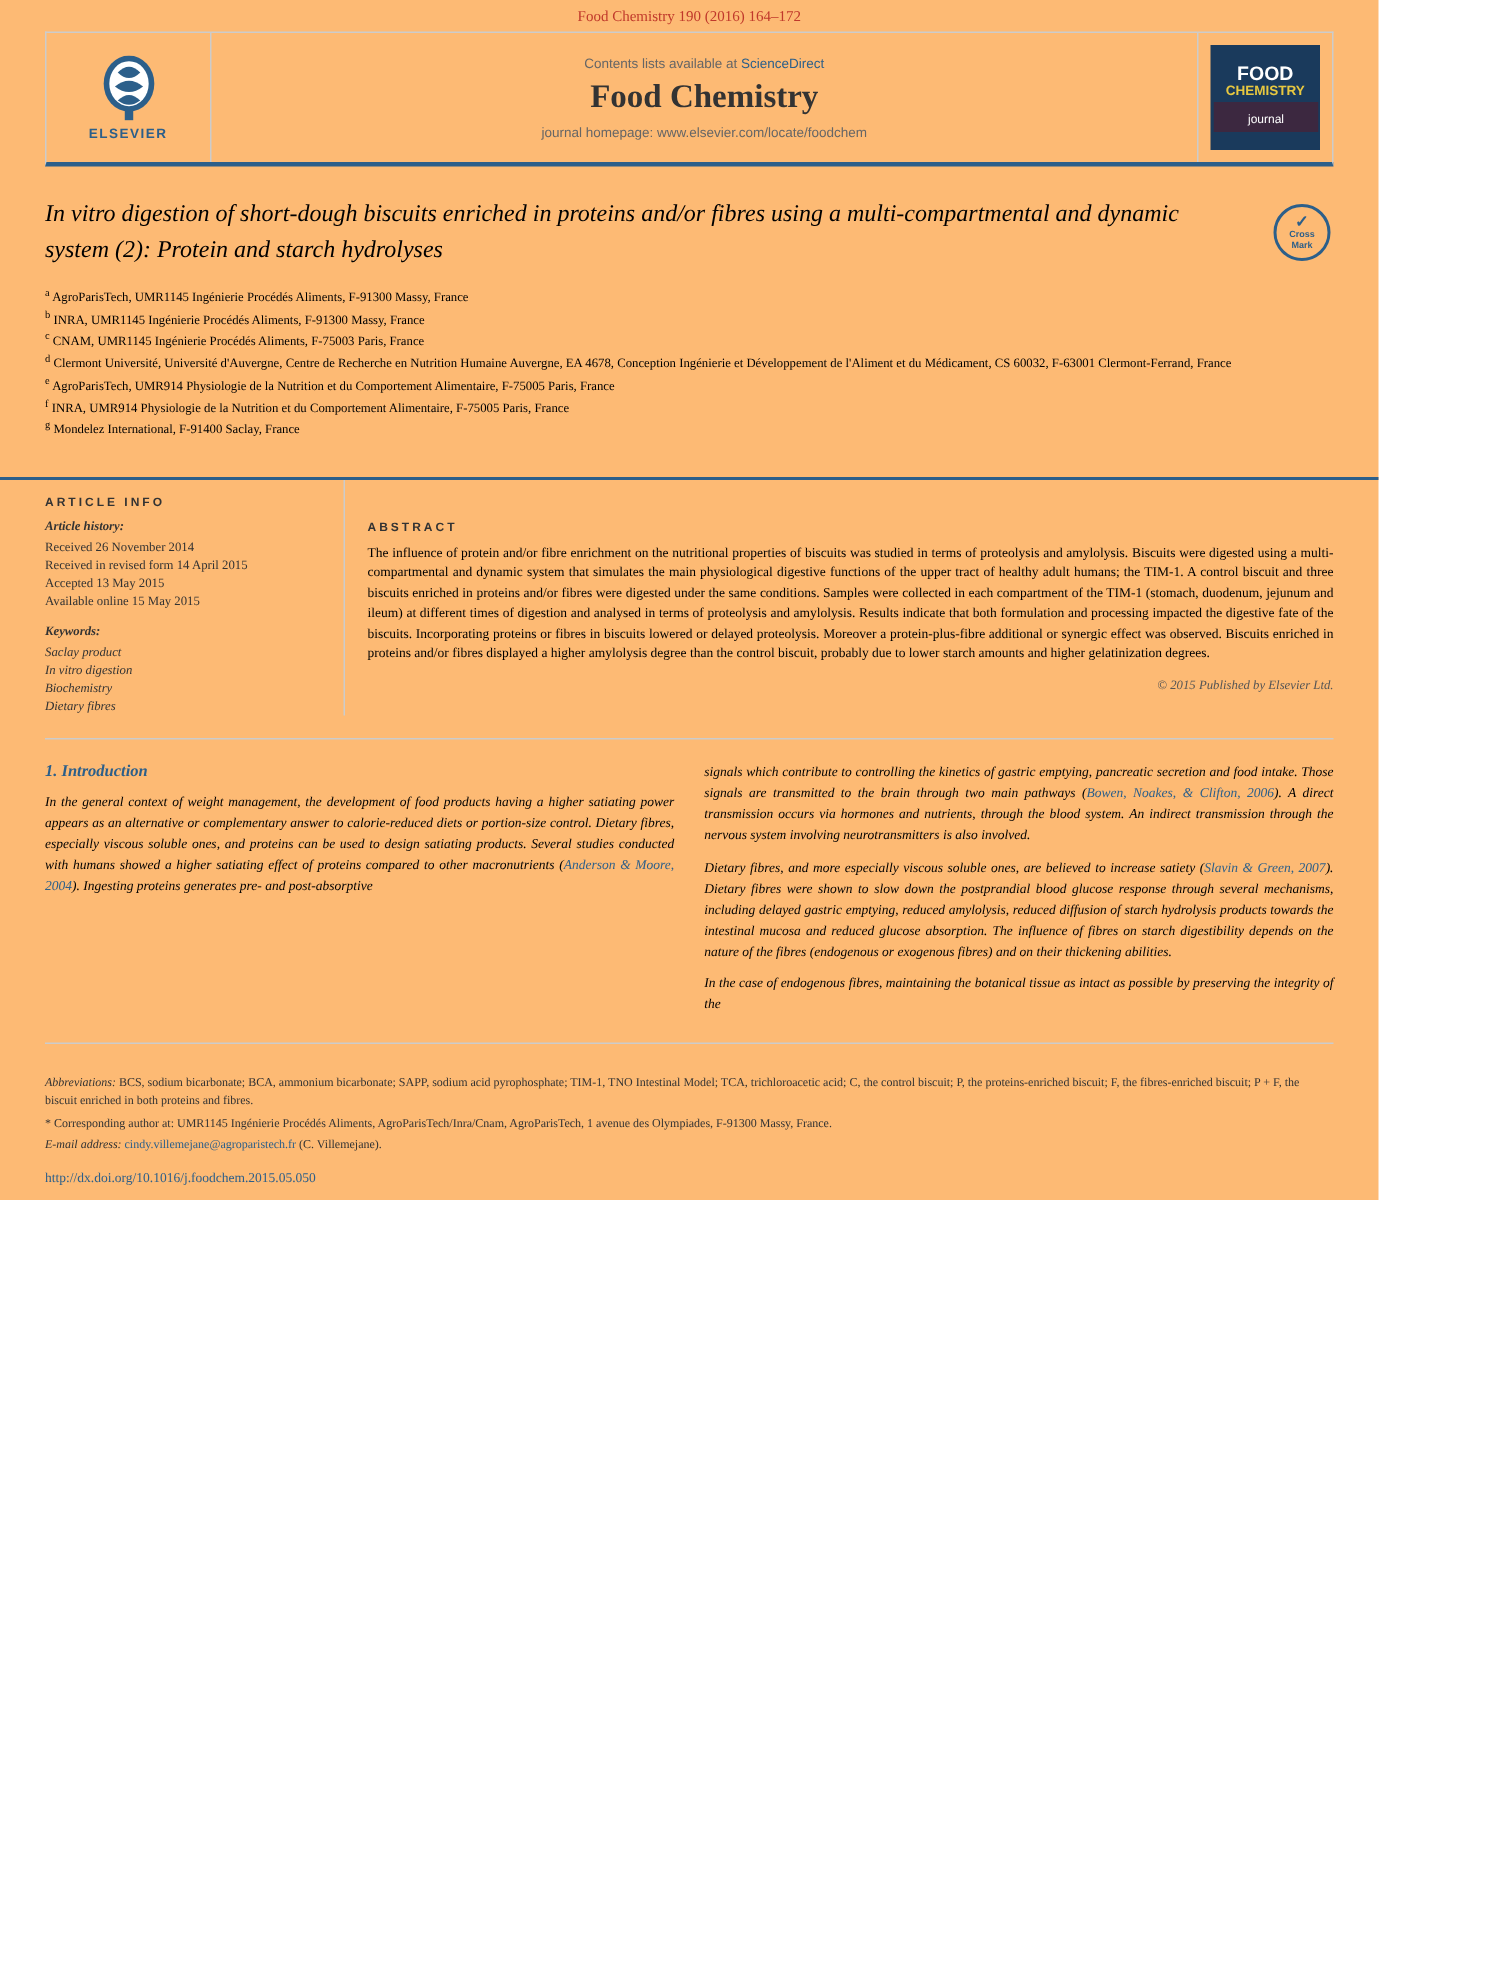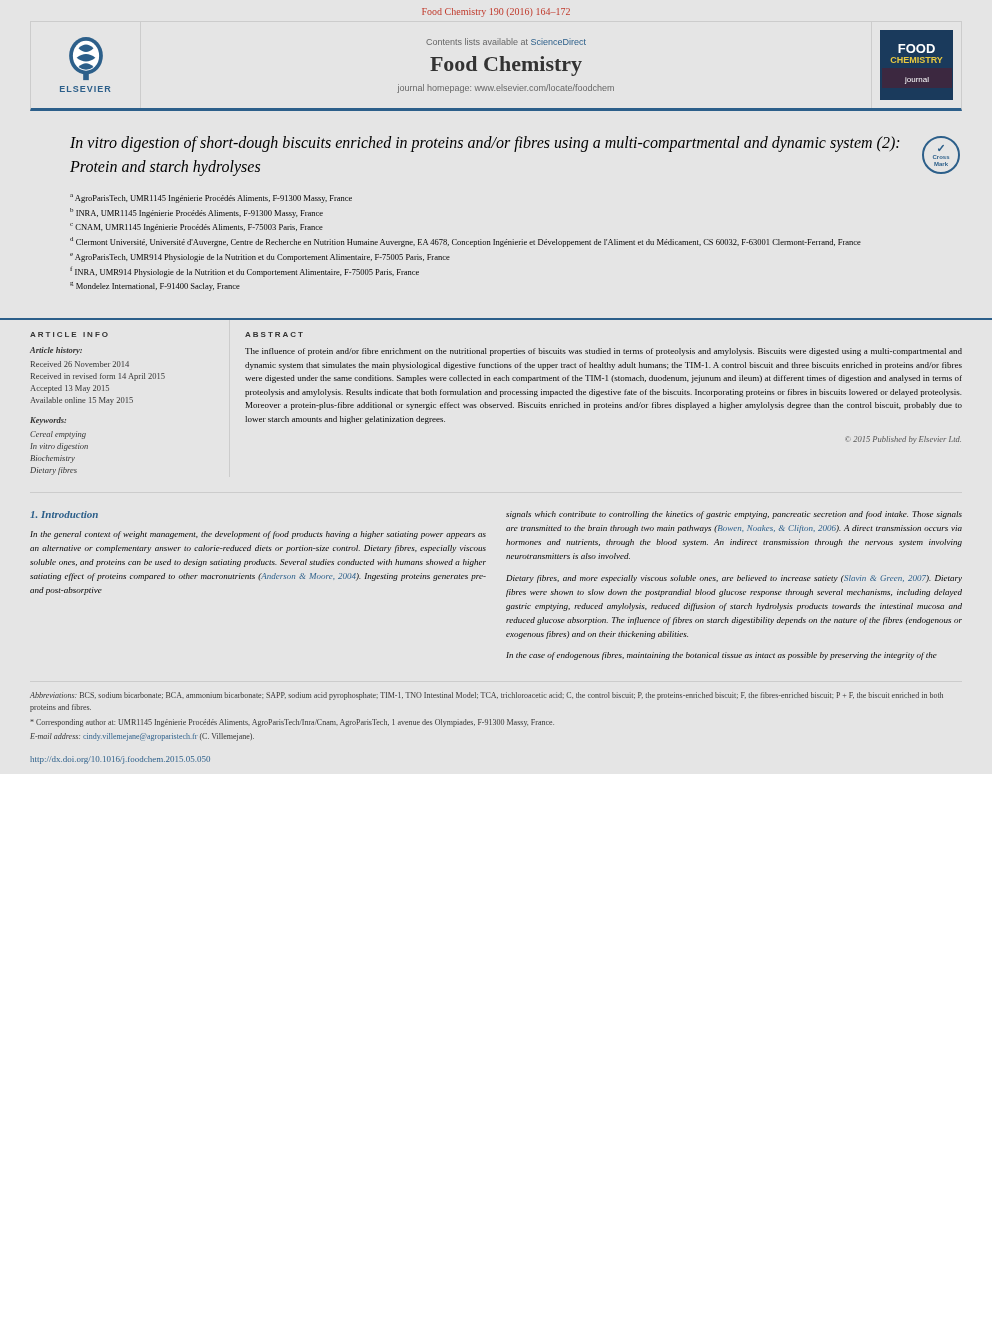--- a/index.html
+++ b/index.html
@@ -6,22 +6,22 @@
     body {
       font-family: 'Times New Roman', Times, serif;
       font-size: 10px;
       background: #fff;
       color: #000;
       width: 992px;
       min-height: 1323px;
     }
 
     .page {
-      width: 992px;
-      background: #e5e5e5;
+      width: 919px;
+      background: #fdba74;
       padding: 0;
     }
 
     
     .top-bar {
       text-align: center;
       padding: 6px 0 4px;
       font-size: 10px;
       color: #c0392b;
       border-bottom: none;
@@ -134,21 +134,20 @@
       color: #e8c840;
       font-size: 9px;
       font-weight: bold;
       font-family: Arial, sans-serif;
       line-height: 1.2;
     }
 
     
     .article-section {
       padding: 20px 30px 10px;
-      margin-left: 40px;
     }
 
     .article-title-row {
       display: flex;
       align-items: flex-start;
       justify-content: space-between;
       margin-bottom: 12px;
     }
 
     .article-title {
@@ -208,20 +207,21 @@
       font-size: 7px;
       vertical-align: super;
     }
 
     
     .two-col-section {
       display: flex;
       padding: 0 30px;
       border-top: 2px solid #2c5f8a;
       margin-top: 5px;
+      align-items: center;
     }
 
     .left-col {
       width: 200px;
       flex-shrink: 0;
       padding-right: 15px;
       padding-top: 10px;
       border-right: 1px solid #ccc;
     }
 
@@ -319,21 +319,21 @@
 
     .body-text a, .body-text .ref-link {
       color: #2c5f8a;
       text-decoration: none;
     }
 
     
     .footnote-area {
       margin: 10px 30px 0;
       border-top: 1px solid #ccc;
-      padding-top: 8px;
+      padding-top: 20px;
     }
 
     .footnote-text {
       font-size: 8px;
       line-height: 1.45;
       color: #333;
       margin-bottom: 3px;
     }
 
     .bottom-links {
@@ -432,21 +432,21 @@
       <div class="section-header">ARTICLE INFO</div>
 
       <span class="article-info-label">Article history:</span>
       <div class="article-info-row">Received 26 November 2014</div>
       <div class="article-info-row">Received in revised form 14 April 2015</div>
       <div class="article-info-row">Accepted 13 May 2015</div>
       <div class="article-info-row">Available online 15 May 2015</div>
 
       <div class="keywords-section">
         <span class="article-info-label">Keywords:</span>
-        <div class="keyword-item">Cereal emptying</div>
+        <div class="keyword-item">Saclay product</div>
         <div class="keyword-item"><em>In vitro</em> digestion</div>
         <div class="keyword-item">Biochemistry</div>
         <div class="keyword-item">Dietary fibres</div>
       </div>
     </div>
 
     <div class="right-col">
       <div class="section-header">ABSTRACT</div>
       <div class="abstract-text">The influence of protein and/or fibre enrichment on the nutritional properties of biscuits was studied in terms of proteolysis and amylolysis. Biscuits were digested using a multi-compartmental and dynamic system that simulates the main physiological digestive functions of the upper tract of healthy adult humans; the TIM-1. A control biscuit and three biscuits enriched in proteins and/or fibres were digested under the same conditions. Samples were collected in each compartment of the TIM-1 (stomach, duodenum, jejunum and ileum) at different times of digestion and analysed in terms of proteolysis and amylolysis. Results indicate that both formulation and processing impacted the digestive fate of the biscuits. Incorporating proteins or fibres in biscuits lowered or delayed proteolysis. Moreover a protein-plus-fibre additional or synergic effect was observed. Biscuits enriched in proteins and/or fibres displayed a higher amylolysis degree than the control biscuit, probably due to lower starch amounts and higher gelatinization degrees.</div>
       <div class="copyright-line">© 2015 Published by Elsevier Ltd.</div>

